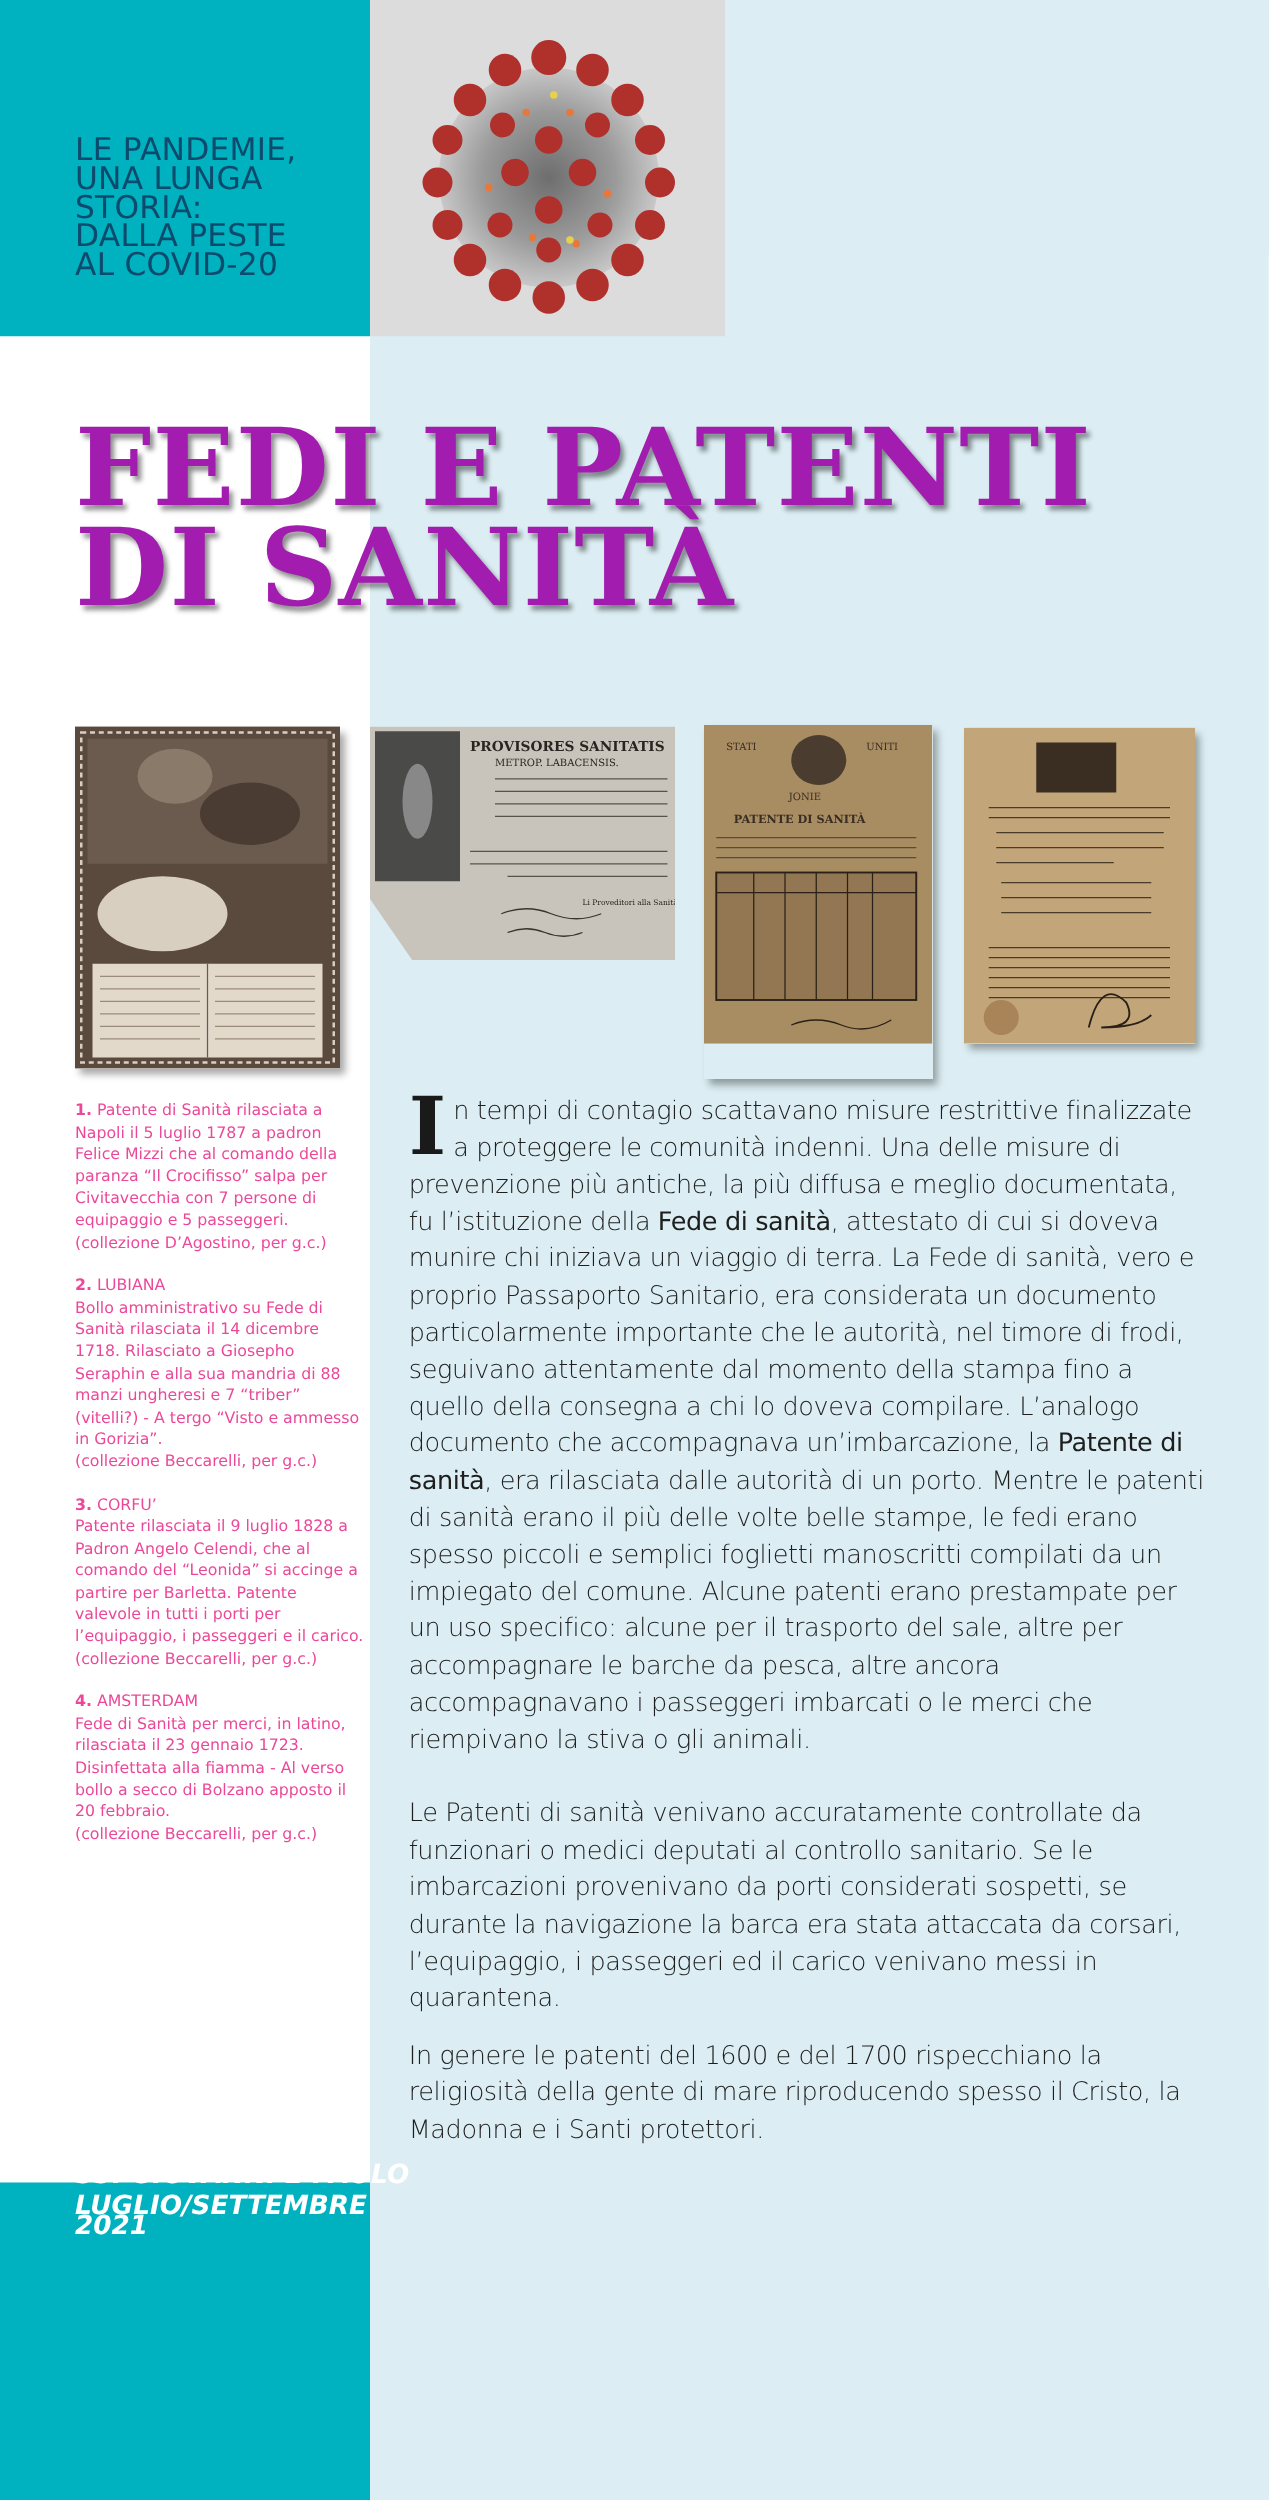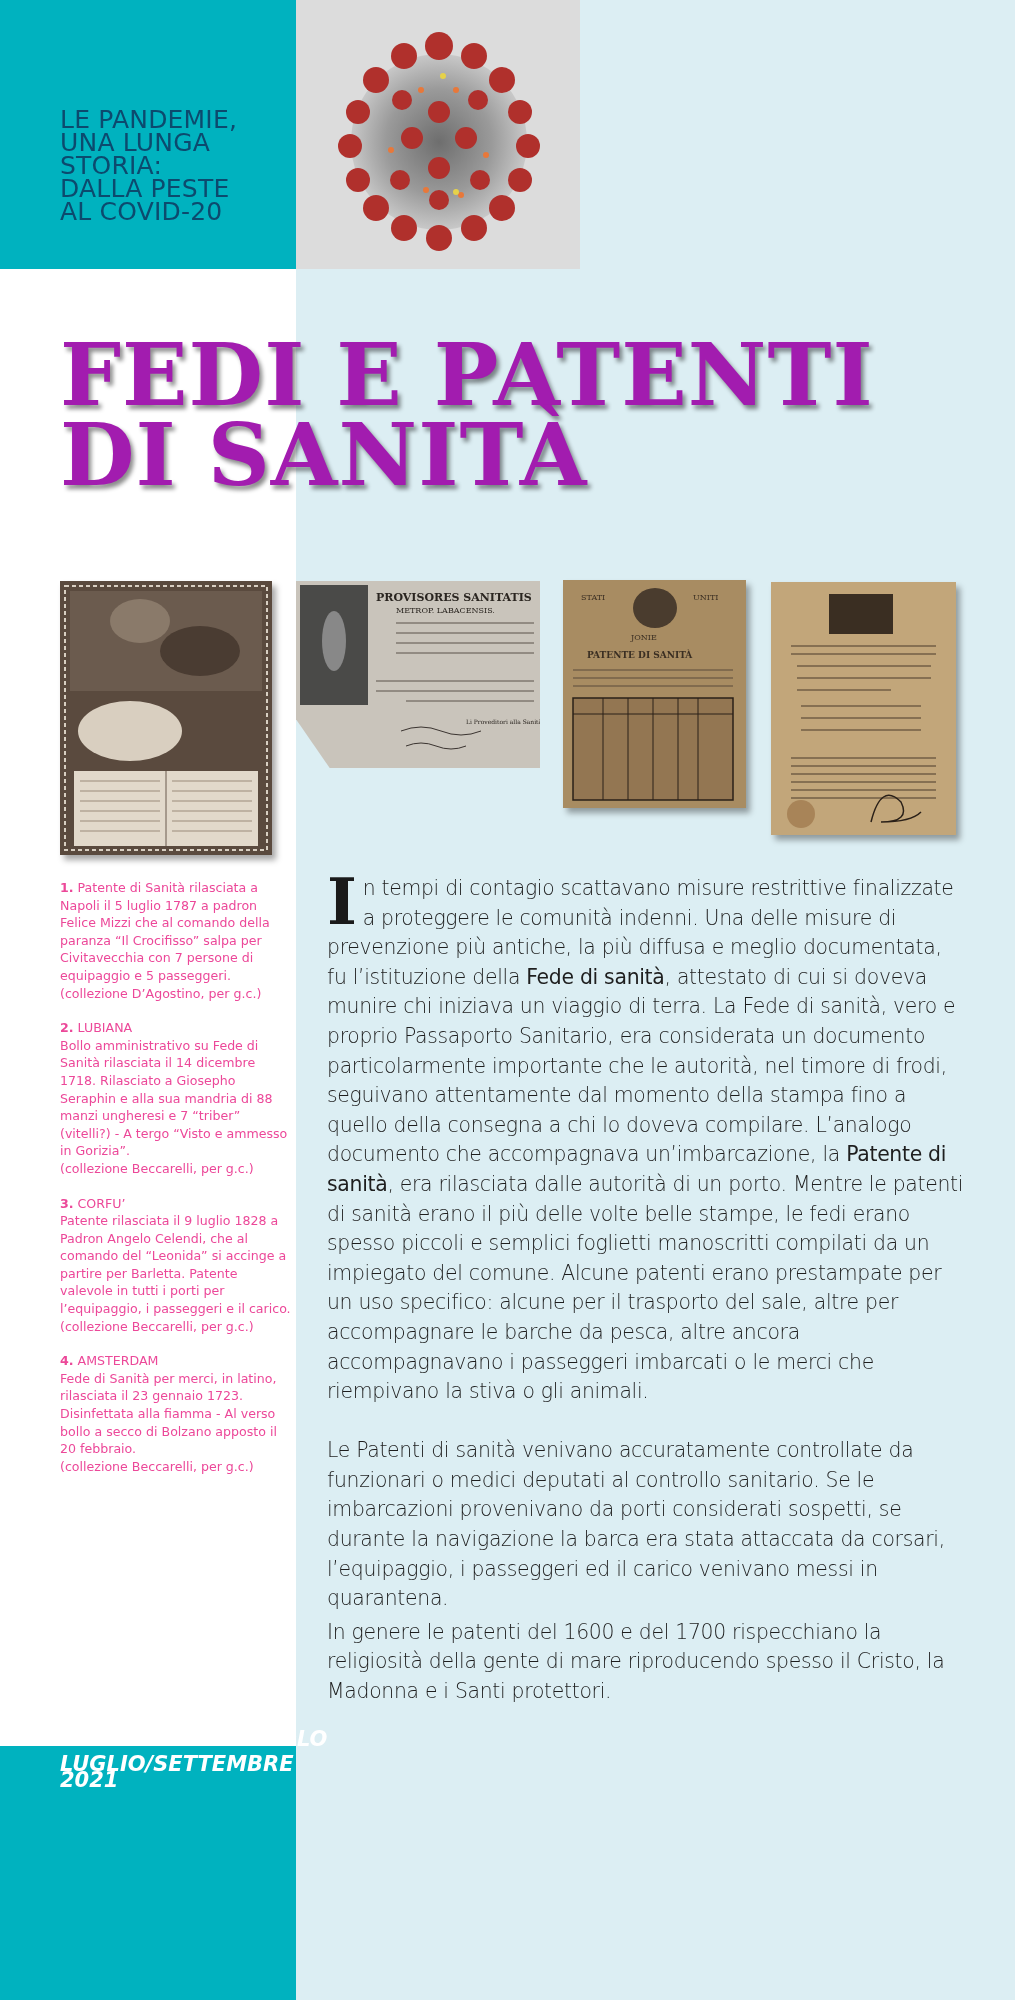--- a/index.html
+++ b/index.html
@@ -184,21 +184,21 @@
       <line x1="80" y1="100" x2="238" y2="100"></line>
         <line x1="80" y1="110" x2="238" y2="110"></line>
       <line x1="110" y1="120" x2="238" y2="120"></line>
     </g>
     <text x="170" y="143" font-family="DejaVu Serif, serif" font-size="6" fill="#2a2520">Li Proveditori alla Sanità.</text>
     <path d="M105 150 q20 -8 40 0 t40 0" stroke="#3a3430" fill="none"></path>
     <path d="M110 165 q15 -6 30 0 t30 0" stroke="#3a3430" fill="none"></path>
   </svg>
 </div>
 
-<div class="photo" style="left:563px; top:580px; width:183px; height:228px;">
+<div class="photo" style="left:563px; top:580px; width:183px; height:283px;">
   <svg width="183" height="255" viewBox="0 0 183 255">
     <rect width="183" height="255" fill="#a88c62"></rect>
     <text x="18" y="20" font-family="DejaVu Serif, serif" font-size="8" fill="#3a2e22">STATI</text>
     <text x="130" y="20" font-family="DejaVu Serif, serif" font-size="8" fill="#3a2e22">UNITI</text>
     <ellipse cx="92" cy="28" rx="22" ry="20" fill="#4a3c2e"></ellipse>
     <text x="68" y="60" font-family="DejaVu Serif, serif" font-size="8" fill="#3a2e22">JONIE</text>
     <text x="24" y="78" font-family="DejaVu Serif, serif" font-size="9" font-weight="700" fill="#3a2e22">PATENTE DI SANITÀ</text>
     <g stroke="#5a4a3a" stroke-width="1">
       <line x1="10" y1="90" x2="170" y2="90"></line>
         <line x1="10" y1="98" x2="170" y2="98"></line>
@@ -259,21 +259,21 @@
   </div>
   <div class="caption">
     <p><span class="num">4.</span> <span>AMSTERDAM</span></p>
     <p>Fede di Sanità per merci, in latino, rilasciata il 23 gennaio 1723. Disinfettata alla fiamma - Al verso bollo a secco di Bolzano apposto il 20 febbraio.</p>
     <p>(collezione Beccarelli, per g.c.)</p>
   </div>
 </div>
 
 <div class="body-text">
   <p><span class="dropcap">I</span><span>n tempi di contagio scattavano misure restrittive finalizzate a proteggere le comunità indenni. Una delle misure di prevenzione più antiche, la più diffusa e meglio documentata, fu l’istituzione della </span><b>Fede di sanità</b><span>, attestato di cui si doveva munire chi iniziava un viaggio di terra. La Fede di sanità, vero e proprio Passaporto Sanitario, era considerata un documento particolarmente importante che le autorità, nel timore di frodi, seguivano attentamente dal momento della stampa fino a quello della consegna a chi lo doveva compilare. L’analogo documento che accompagnava un’imbarcazione, la </span><b>Patente di sanità</b><span>, era rilasciata dalle autorità di un porto. Mentre le patenti di sanità erano il più delle volte belle stampe, le fedi erano spesso piccoli e semplici foglietti manoscritti compilati da un impiegato del comune. Alcune patenti erano prestampate per un uso specifico: alcune per il trasporto del sale, altre per accompagnare le barche da pesca, altre ancora accompagnavano i passeggeri imbarcati o le merci che riempivano la stiva o gli animali.</span></p>
-  <p style="margin-bottom:4px">Le Patenti di sanità venivano accuratamente controllate da funzionari o medici deputati al controllo sanitario. Se le imbarcazioni provenivano da porti considerati sospetti, se durante la navigazione la barca era stata attaccata da corsari, l’equipaggio, i passeggeri ed il carico venivano messi in quarantena.</p>
+  <p style="margin-bottom:16px">Le Patenti di sanità venivano accuratamente controllate da funzionari o medici deputati al controllo sanitario. Se le imbarcazioni provenivano da porti considerati sospetti, se durante la navigazione la barca era stata attaccata da corsari, l’equipaggio, i passeggeri ed il carico venivano messi in quarantena.</p>
   <p>In genere le patenti del 1600 e del 1700 rispecchiano la religiosità della gente di mare riproducendo spesso il Cristo, la Madonna e i Santi protettori.</p>
 </div>
 
 <div class="bottom-teal"></div>
 <div class="bottom-info">
   <div>VENEZIA</div>
   <div>OSPEDALE</div>
   <div>SS. GIOVANNI E PAOLO</div>
   <div class="gap"></div>
   <div>LUGLIO/SETTEMBRE</div>

